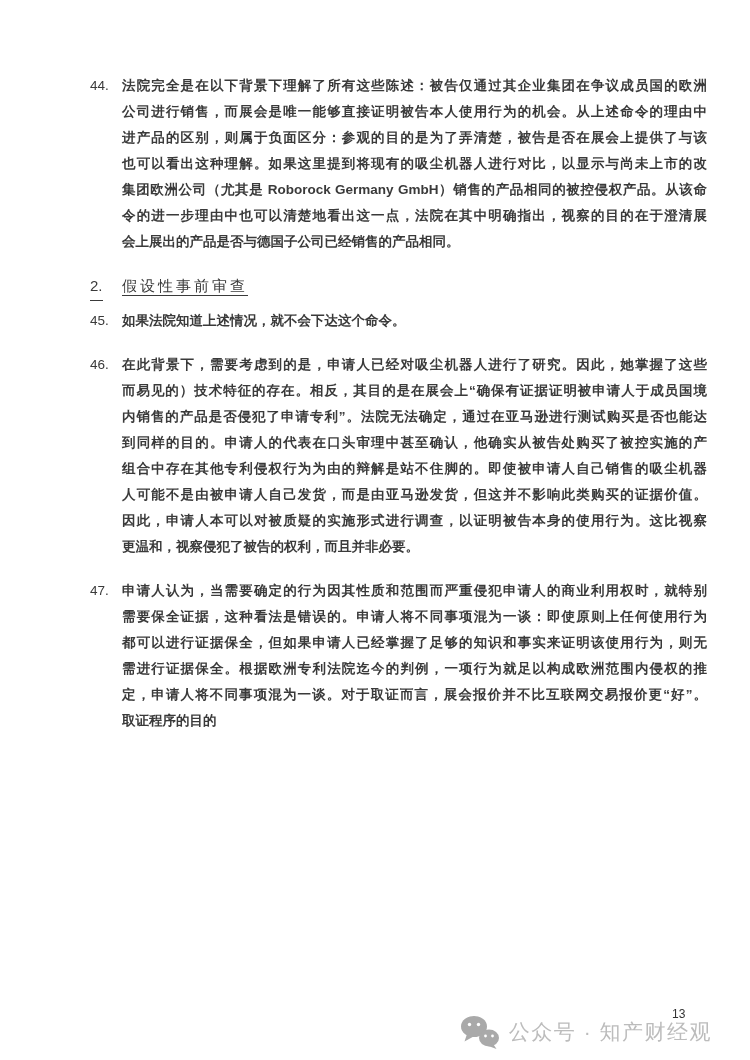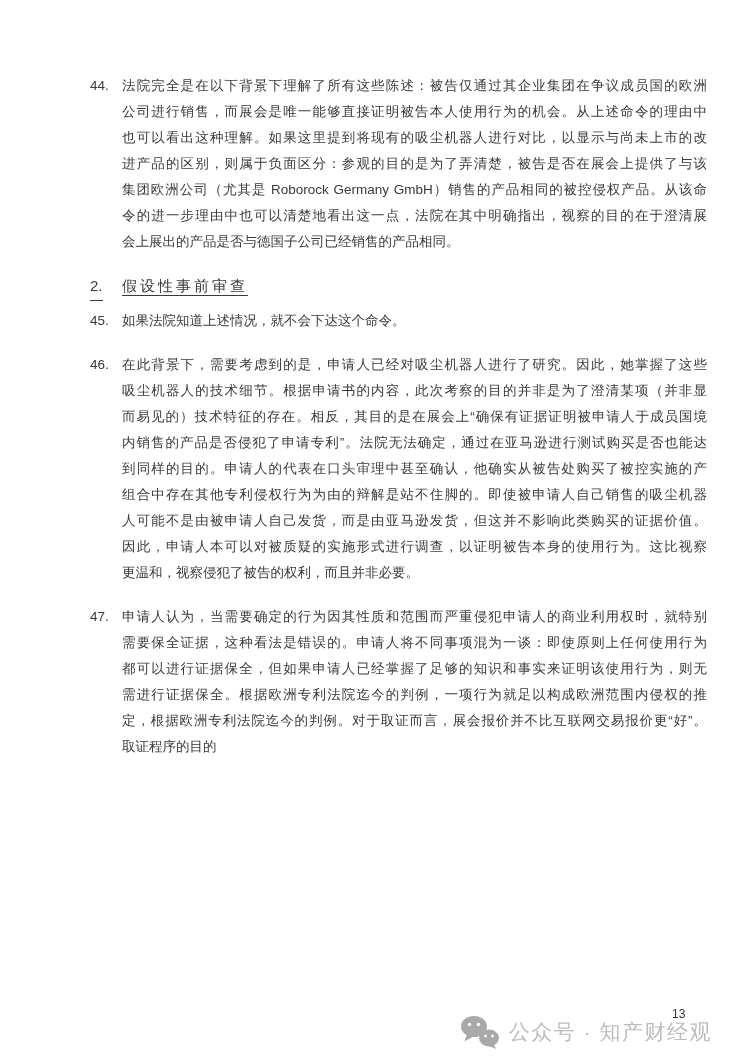--- a/index.html
+++ b/index.html
@@ -24,20 +24,21 @@
   }
   .para{margin:0 0 18px 0;}
   .num{
     position:absolute;left:0;top:0;
     line-height:26px;
   }
   .line{
     text-align:justify;
     text-align-last:justify;
     text-justify:inter-character;
+    font-weight:bold;
   }
   .line:last-child{text-align-last:left;}
   .heading{
     margin:2px 0 9px 0;
     font-size:15px;
   }
   .heading-text{letter-spacing:3px;}
   .underlined{
     border-bottom:1px solid #3a3a3a;
     padding-bottom:1px;
@@ -65,56 +66,55 @@
 <body>
 
 <div class="page">
 
   <main class="content">
       <div class="block para">
         <span class="num">44.</span>
         <div>
           <div class="line">法院完全是在以下背景下理解了所有这些陈述：被告仅通过其企业集团在争议成员国的欧洲</div>
           <div class="line">公司进行销售，而展会是唯一能够直接证明被告本人使用行为的机会。从上述命令的理由中</div>
+          <div class="line">进产品的区别，则属于负面区分：参观的目的是为了弄清楚，被告是否在展会上提供了与该</div>
           <div class="line">也可以看出这种理解。如果这里提到将现有的吸尘机器人进行对比，以显示与尚未上市的改</div>
-          <div class="line">进产品的区别，则属于负面区分：参观的目的是为了弄清楚，被告是否在展会上提供了与该</div>
           <div class="line">集团欧洲公司（尤其是 Roborock Germany GmbH）销售的产品相同的被控侵权产品。从该命</div>
           <div class="line">令的进一步理由中也可以清楚地看出这一点，法院在其中明确指出，视察的目的在于澄清展</div>
           <div class="line">会上展出的产品是否与德国子公司已经销售的产品相同。</div>
         </div>
       </div>
       <div class="block heading"><span class="num underlined">2.</span><span class="heading-text underlined">假设性事前审查</span></div>
       <div class="block para">
         <span class="num">45.</span>
         <div>
           <div class="line">如果法院知道上述情况，就不会下达这个命令。</div>
         </div>
       </div>
       <div class="block para">
         <span class="num">46.</span>
         <div>
           <div class="line">在此背景下，需要考虑到的是，申请人已经对吸尘机器人进行了研究。因此，她掌握了这些</div>
-          <div class="line">吸尘机器人的技术细节。根据申请书的内容，此次考察的目的并非是为了澄清某项（并非显</div>
           <div class="line">而易见的）技术特征的存在。相反，其目的是在展会上“确保有证据证明被申请人于成员国境</div>
           <div class="line">内销售的产品是否侵犯了申请专利”。法院无法确定，通过在亚马逊进行测试购买是否也能达</div>
           <div class="line">到同样的目的。申请人的代表在口头审理中甚至确认，他确实从被告处购买了被控实施的产</div>
           <div class="line">组合中存在其他专利侵权行为为由的辩解是站不住脚的。即使被申请人自己销售的吸尘机器</div>
           <div class="line">人可能不是由被申请人自己发货，而是由亚马逊发货，但这并不影响此类购买的证据价值。</div>
           <div class="line">因此，申请人本可以对被质疑的实施形式进行调查，以证明被告本身的使用行为。这比视察</div>
           <div class="line">更温和，视察侵犯了被告的权利，而且并非必要。</div>
         </div>
       </div>
       <div class="block para">
         <span class="num">47.</span>
         <div>
           <div class="line">申请人认为，当需要确定的行为因其性质和范围而严重侵犯申请人的商业利用权时，就特别</div>
           <div class="line">需要保全证据，这种看法是错误的。申请人将不同事项混为一谈：即使原则上任何使用行为</div>
           <div class="line">都可以进行证据保全，但如果申请人已经掌握了足够的知识和事实来证明该使用行为，则无</div>
           <div class="line">需进行证据保全。根据欧洲专利法院迄今的判例，一项行为就足以构成欧洲范围内侵权的推</div>
-          <div class="line">定，根据欧洲专利法院迄今的判例。对于取证而言，展会报价并不比互联网交易报价更“好”。</div>
+          <div class="line">定，申请人将不同事项混为一谈。对于取证而言，展会报价并不比互联网交易报价更“好”。</div>
           <div class="line">取证程序的目的</div>
         </div>
       </div>
     </main>
 
   <span class="page-number">13</span>
 
   <div class="watermark">
     <svg class="wechat-icon" width="40" height="34" viewBox="0 0 40 34" aria-hidden="true">
       <ellipse cx="14" cy="11.5" rx="13" ry="10.5" fill="#a9a9a9"></ellipse>

